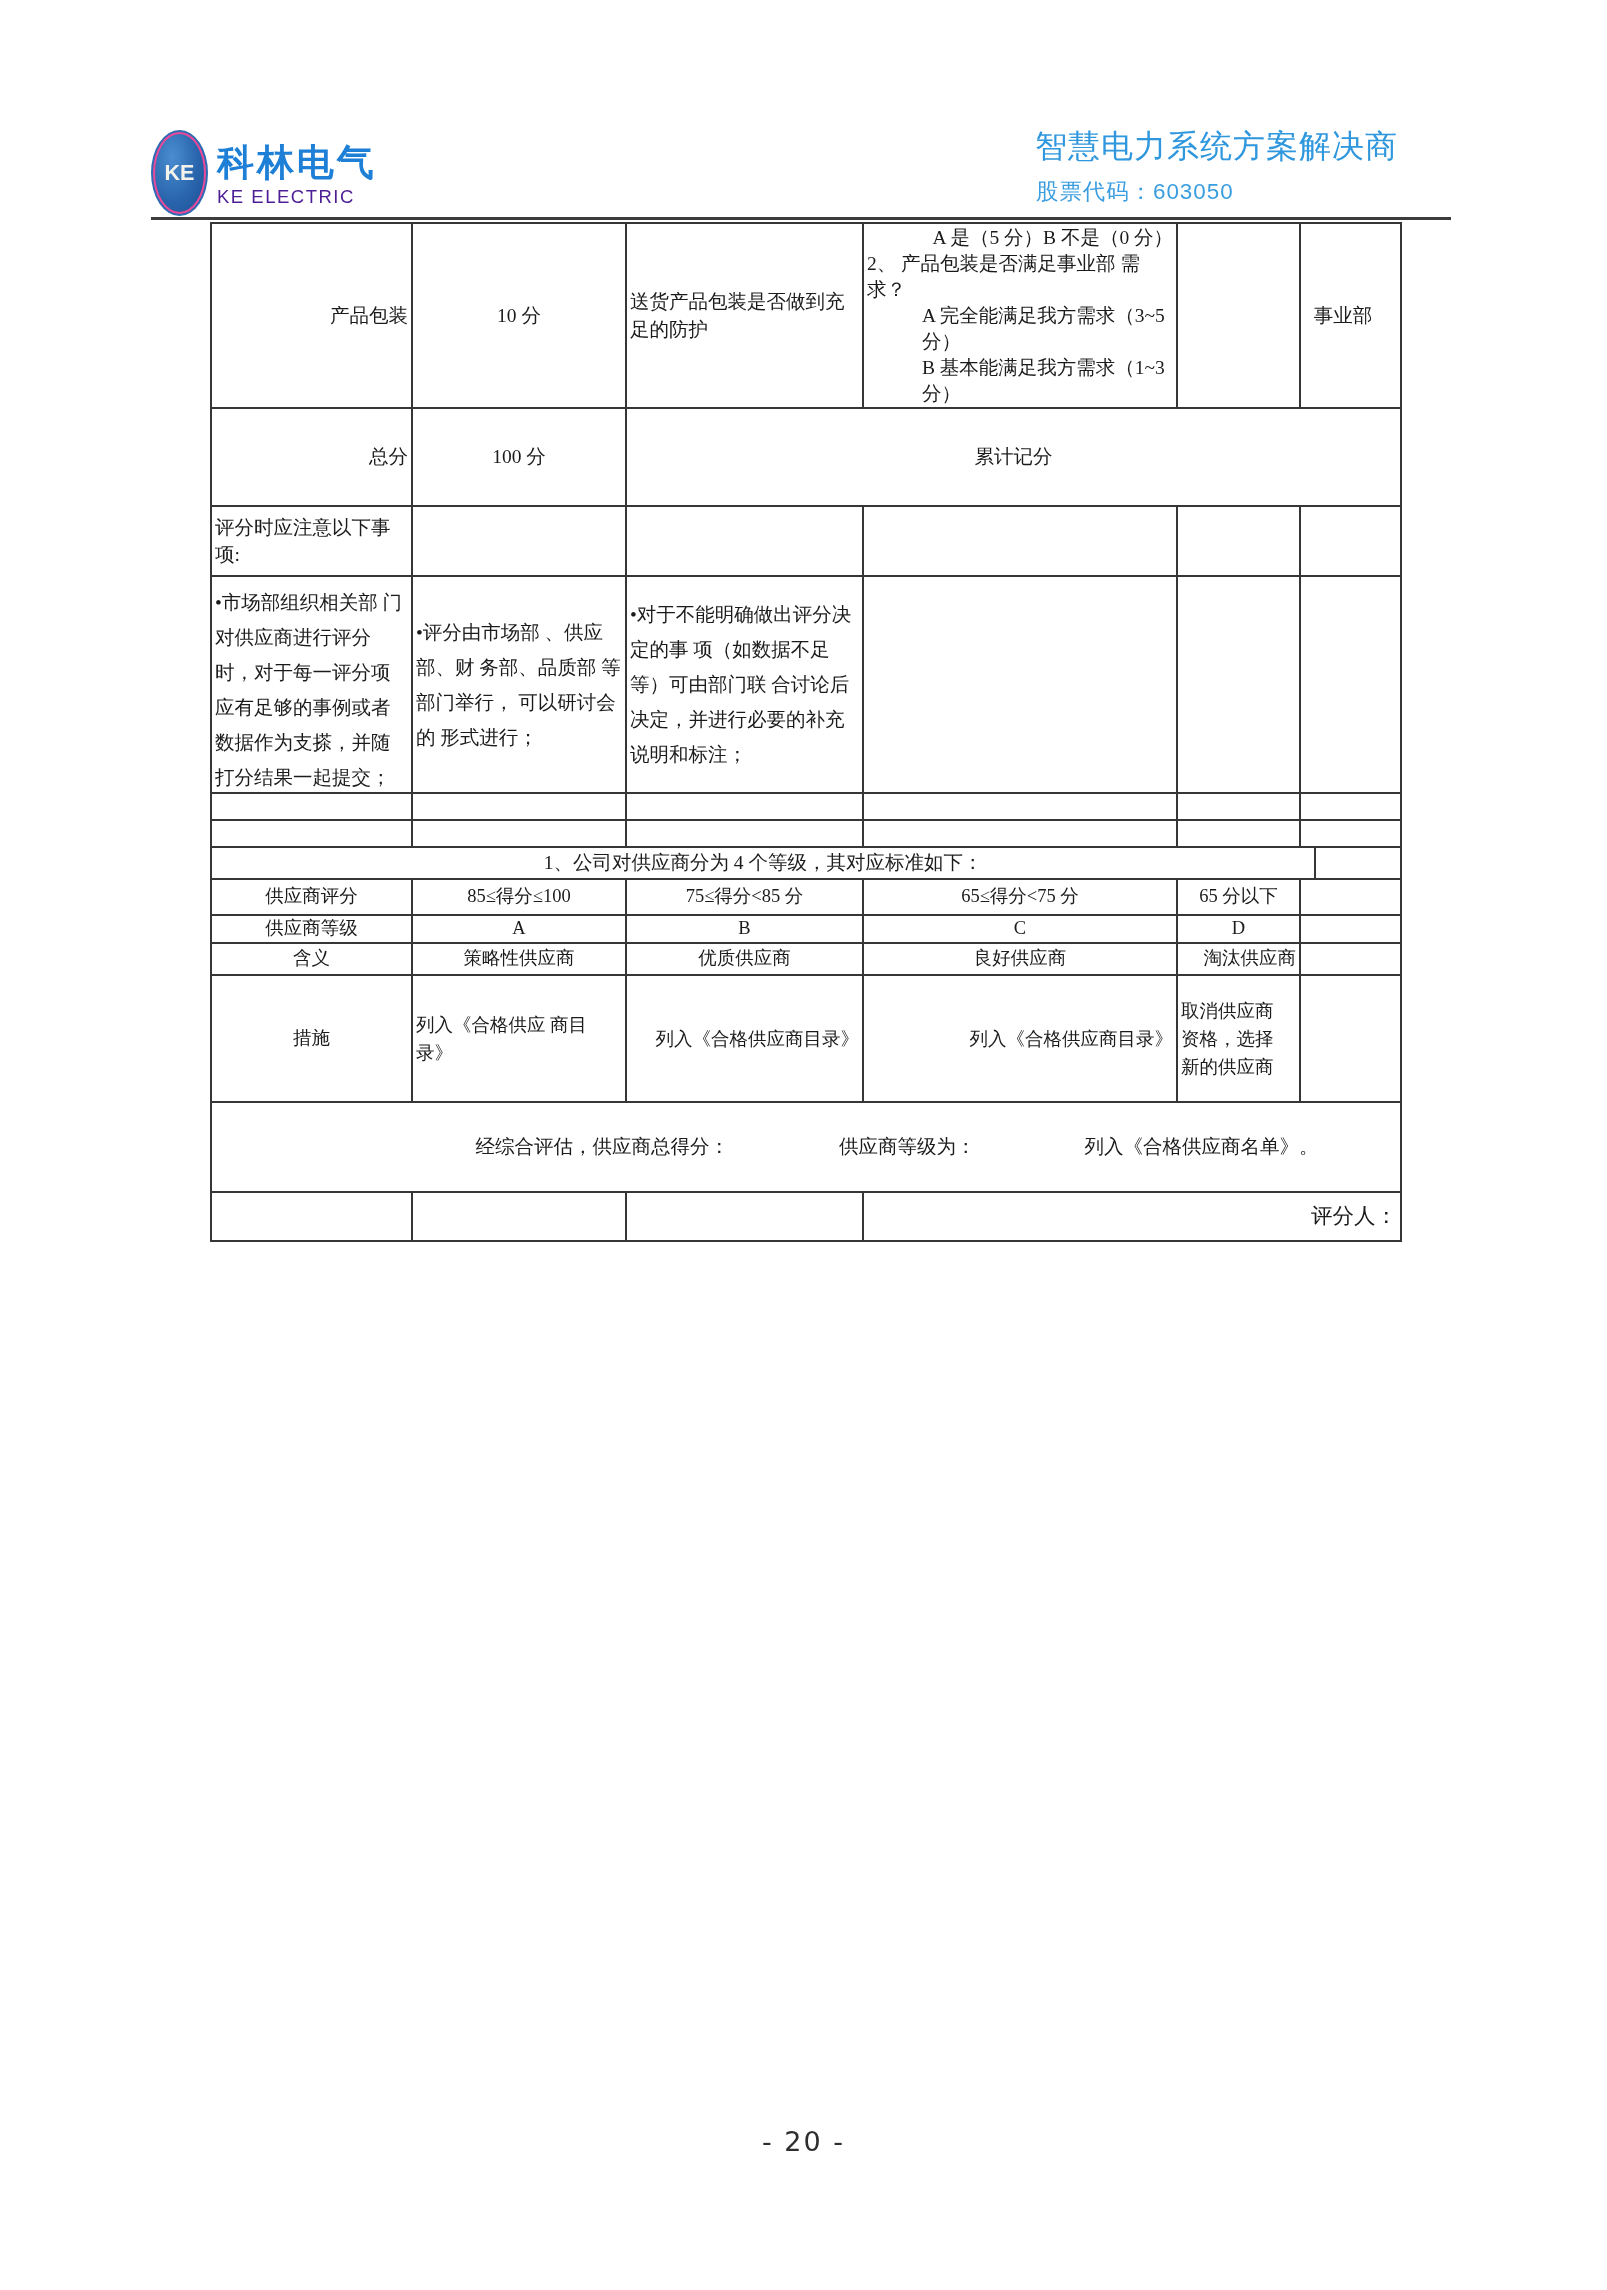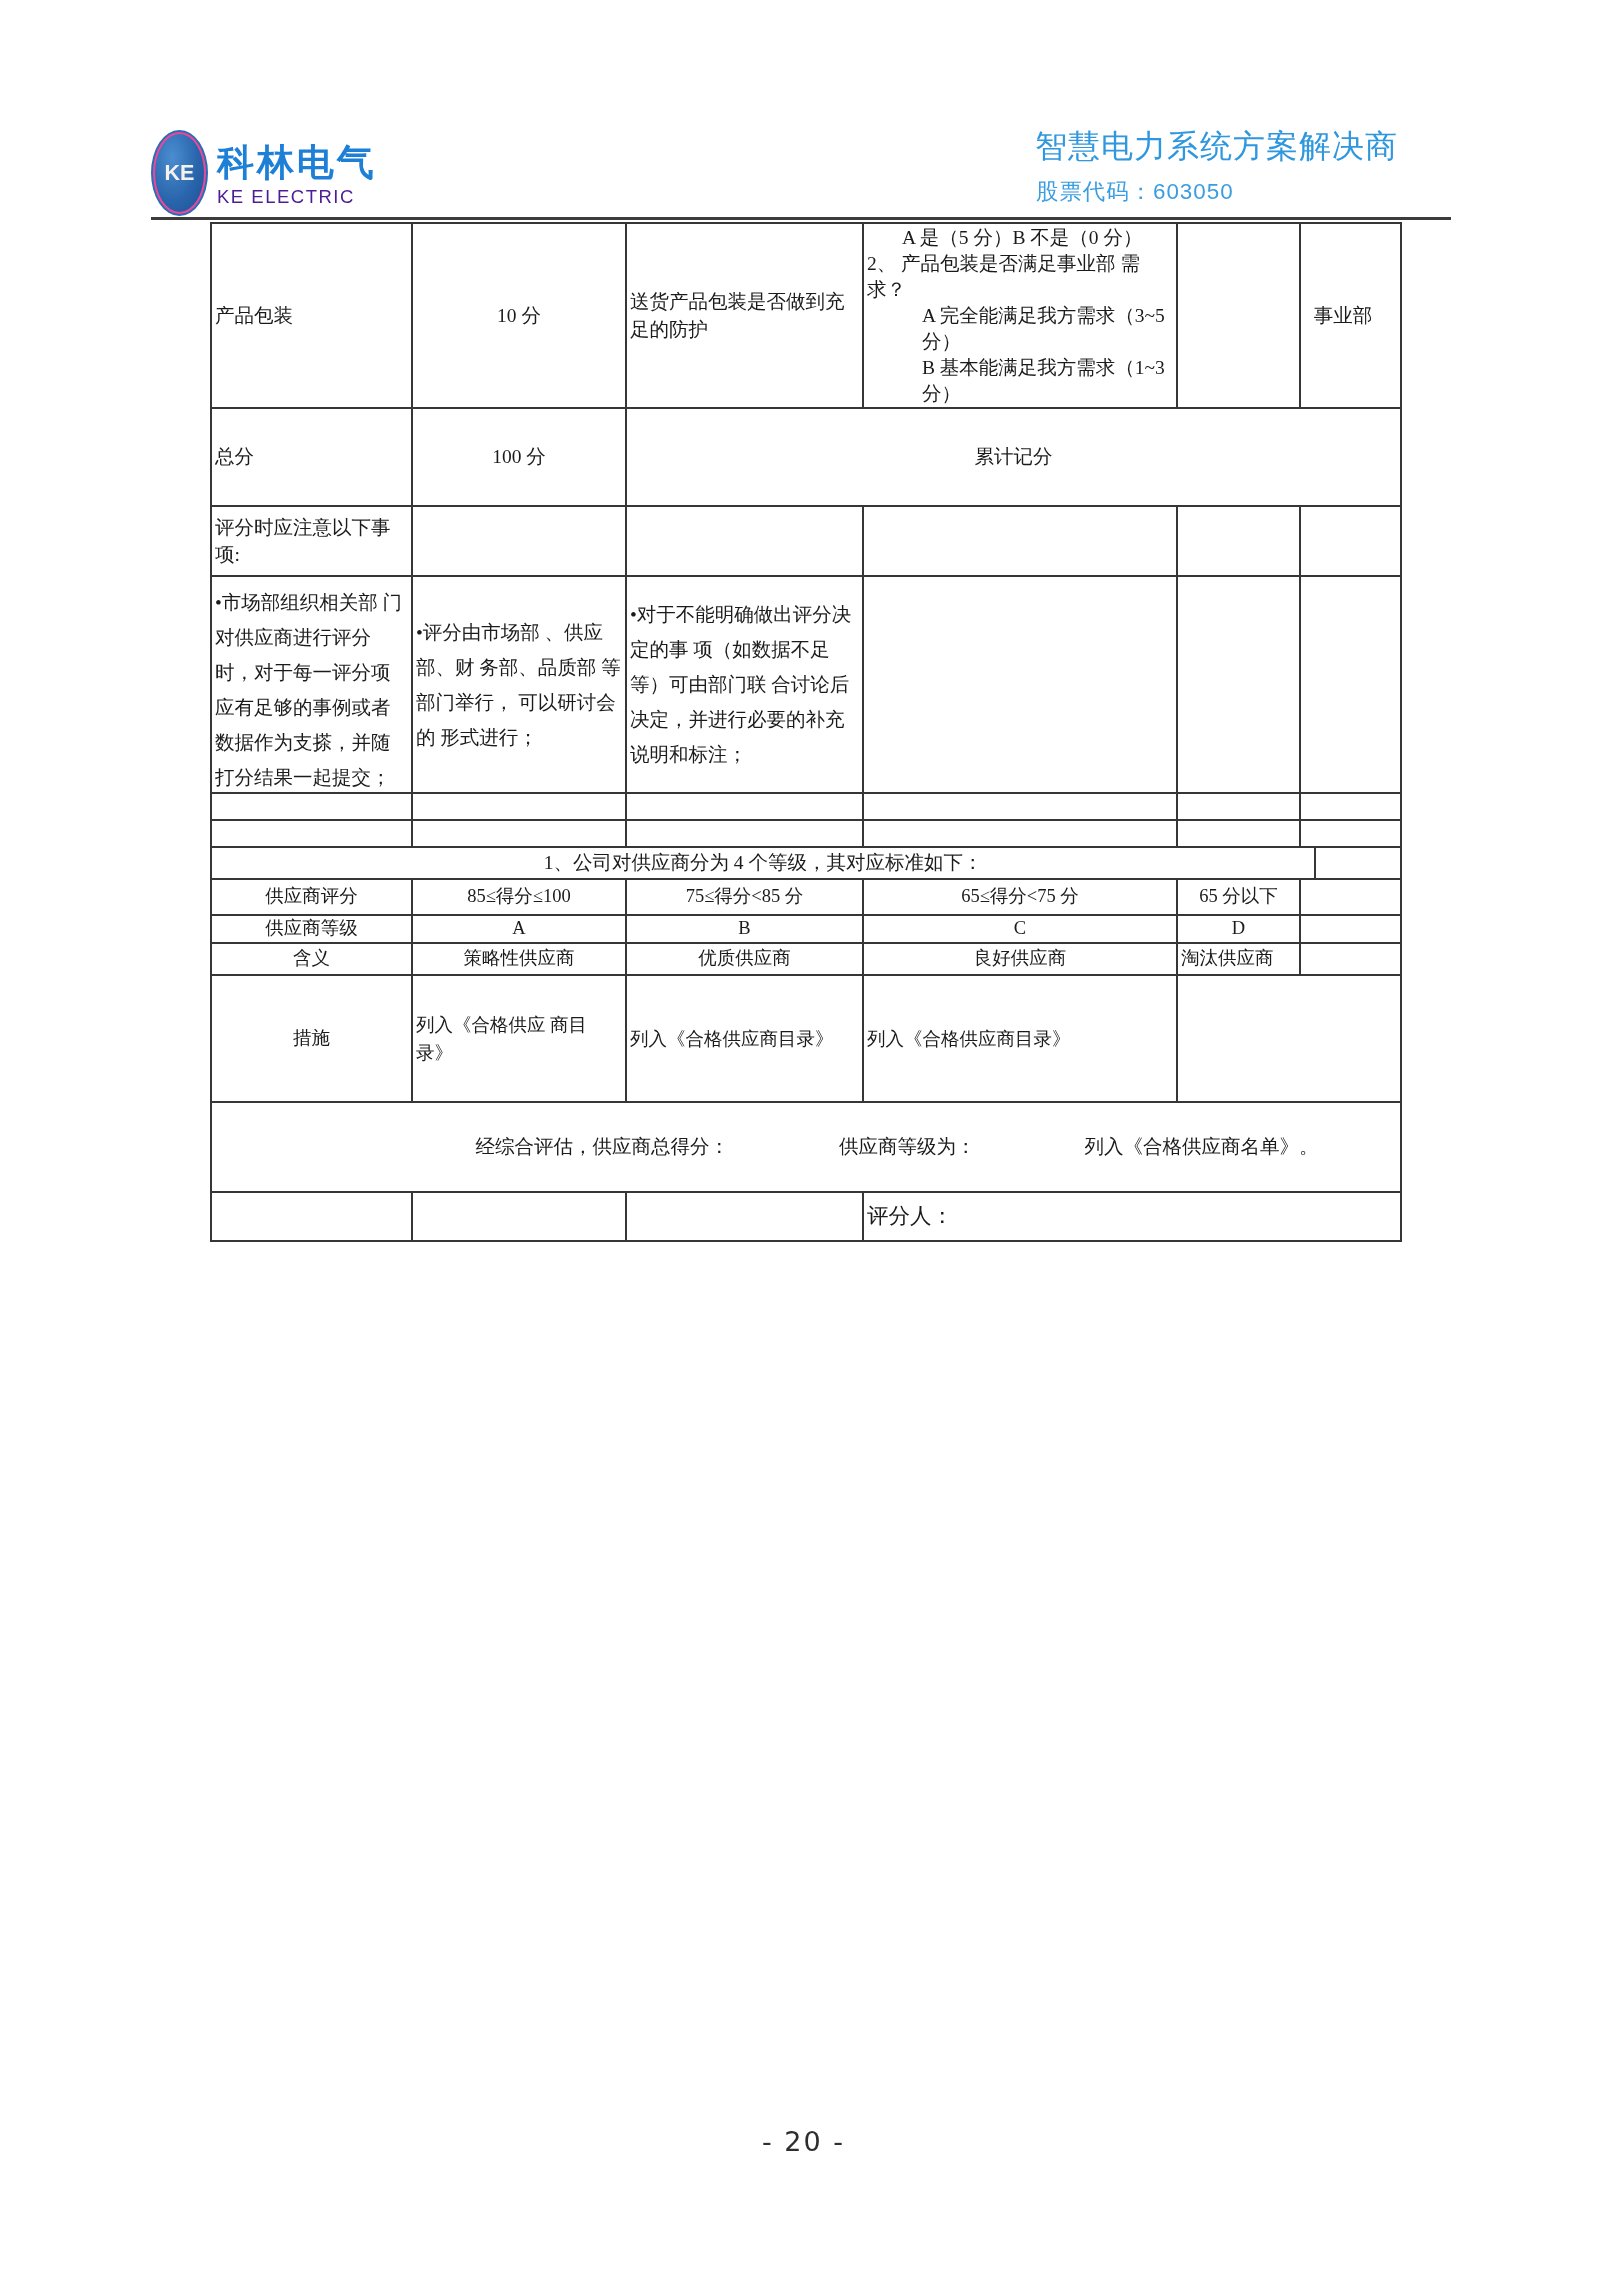--- a/index.html
+++ b/index.html
@@ -66,21 +66,21 @@
   .trow:last-child { border-bottom: none; }
   .cell {
     border-right: 2px solid #363636;
     padding: 2px 2.9px;
     display: flex; flex-direction: column; justify-content: center;
     font-size: 19.5px; line-height: 1.4;
     overflow: hidden;
   }
   .cell:last-child { border-right: none; }
   .hc { align-items: center; text-align: center; }
-  .hl { align-items: flex-start; text-align: left; }
+  .hl { align-items: flex-end; text-align: left; }
   .vtop { justify-content: flex-start; }
 
   
   .w1 { width: 201px; } .w2 { width: 214px; } .w3 { width: 237px; }
   .w4 { width: 314px; } .w5 { width: 123px; } .w6 { width: 84px; }
   .w3456 { width: 773px; }   
   .w12345 { width: 1104px; } 
   .wfull { width: 1188px; }  
   .w456 { width: 536px; }    
 
@@ -214,20 +214,21 @@
       <div class="cell w4 hc lower">良好供应商</div>
       <div class="cell w5 hl lower">淘汰供应商</div>
       <div class="cell w6"></div>
     </div>
 
     <div class="trow h-r11">
       <div class="cell w1 hc lower">措施</div>
       <div class="cell w2 hl lower r11-wrap">列入《合格供应 商目录》</div>
       <div class="cell w3 hl lower r11-wrap">列入《合格供应商目录》</div>
       <div class="cell w4 hl lower r11-wrap">列入《合格供应商目录》</div>
+      <div class="cell w5 hl lower r11-wrap">取消供应商 资格，选择 新的供应商</div>
       <div class="cell w6"></div>
     </div>
 
     <div class="trow h-r12">
       <div class="cell wfull hl summary-line">
         <span class="gap1">经综合评估，供应商总得分：</span>
         <span class="gap2">供应商等级为：</span>
         <span>列入《合格供应商名单》。</span>
       </div>
     </div>

